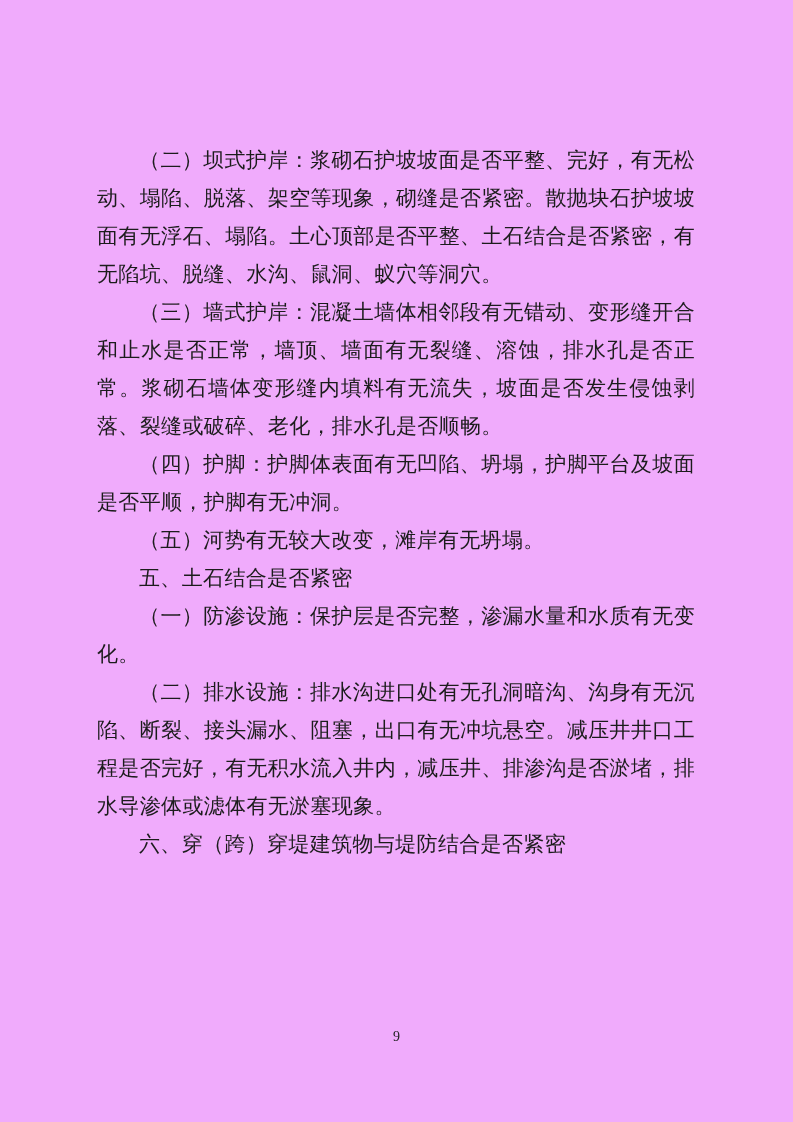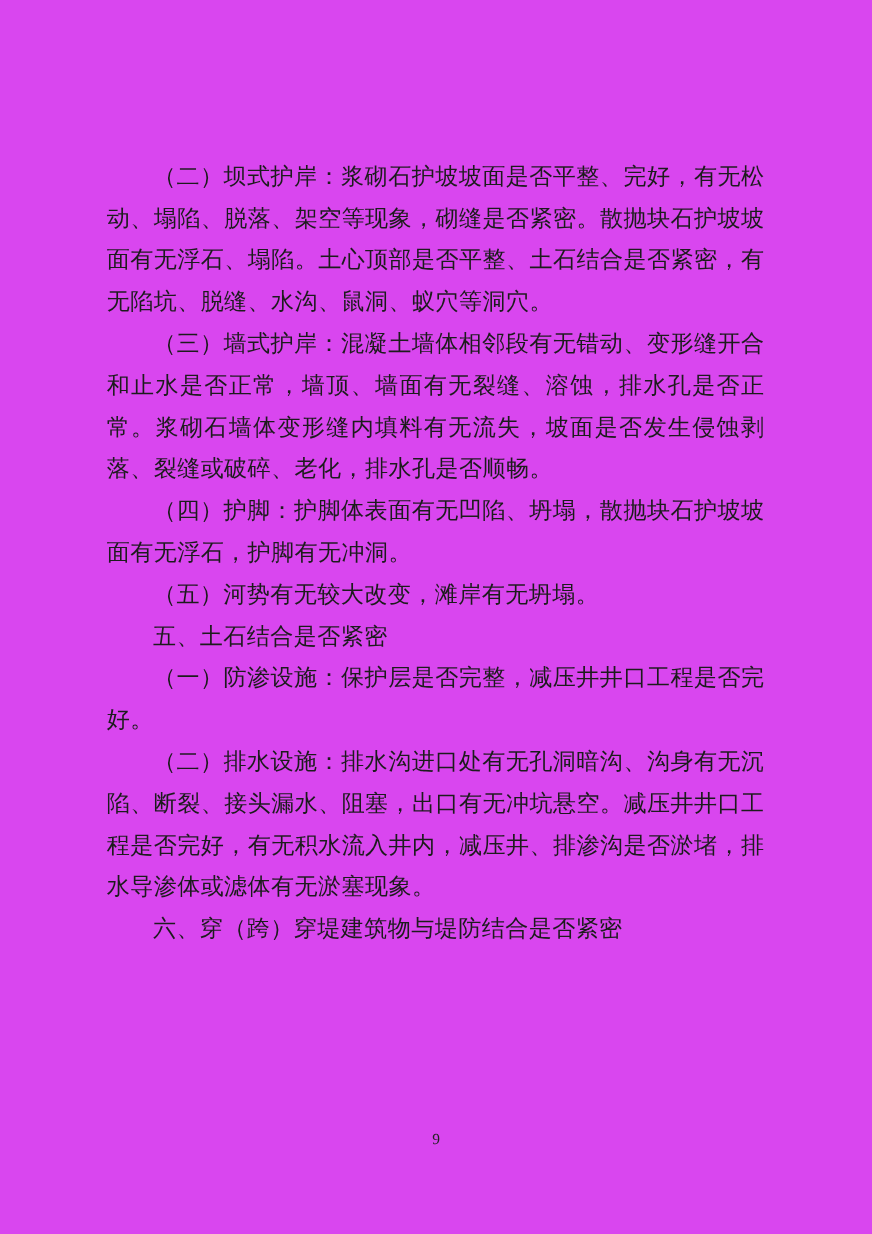--- a/index.html
+++ b/index.html
@@ -4,21 +4,21 @@
 <style>
   html, body {
     margin: 0;
     padding: 0;
     background: #ffffff;
   }
   .page {
     position: relative;
     width: 793px;
     height: 1122px;
-    background: #d946ef;
+    background: #f0abfc;
     overflow: hidden;
     font-family: "Liberation Serif", "DejaVu Serif", serif;
     color: #1c1c1c;
   }
   .content {
     position: absolute;
     left: 97px;
     top: 141px;
     width: 598px;
     font-size: 21px;
@@ -45,21 +45,21 @@
     color: #222222;
   }
 </style>
 </head>
 <body>
 
 <div class="page">
   <div class="content">
     <p>（二）坝式护岸：浆砌石护坡坡面是否平整、完好，有无松动、塌陷、脱落、架空等现象，砌缝是否紧密。散抛块石护坡坡面有无浮石、塌陷。土心顶部是否平整、土石结合是否紧密，有无陷坑、脱缝、水沟、鼠洞、蚁穴等洞穴。</p>
     <p>（三）墙式护岸：混凝土墙体相邻段有无错动、变形缝开合和止水是否正常，墙顶、墙面有无裂缝、溶蚀，排水孔是否正常。浆砌石墙体变形缝内填料有无流失，坡面是否发生侵蚀剥落、裂缝或破碎、老化，排水孔是否顺畅。</p>
-    <p>（四）护脚：护脚体表面有无凹陷、坍塌，散抛块石护坡坡面有无浮石，护脚有无冲洞。</p>
+    <p>（四）护脚：护脚体表面有无凹陷、坍塌，护脚平台及坡面是否平顺，护脚有无冲洞。</p>
     <p>（五）河势有无较大改变，滩岸有无坍塌。</p>
     <p class="section-heading">五、土石结合是否紧密</p>
-    <p>（一）防渗设施：保护层是否完整，减压井井口工程是否完好。</p>
+    <p>（一）防渗设施：保护层是否完整，渗漏水量和水质有无变化。</p>
     <p>（二）排水设施：排水沟进口处有无孔洞暗沟、沟身有无沉陷、断裂、接头漏水、阻塞，出口有无冲坑悬空。减压井井口工程是否完好，有无积水流入井内，减压井、排渗沟是否淤堵，排水导渗体或滤体有无淤塞现象。</p>
     <p class="section-heading">六、穿（跨）穿堤建筑物与堤防结合是否紧密</p>
   </div>
   <div class="page-number">9</div>
 </div>
 
 </body></html>

